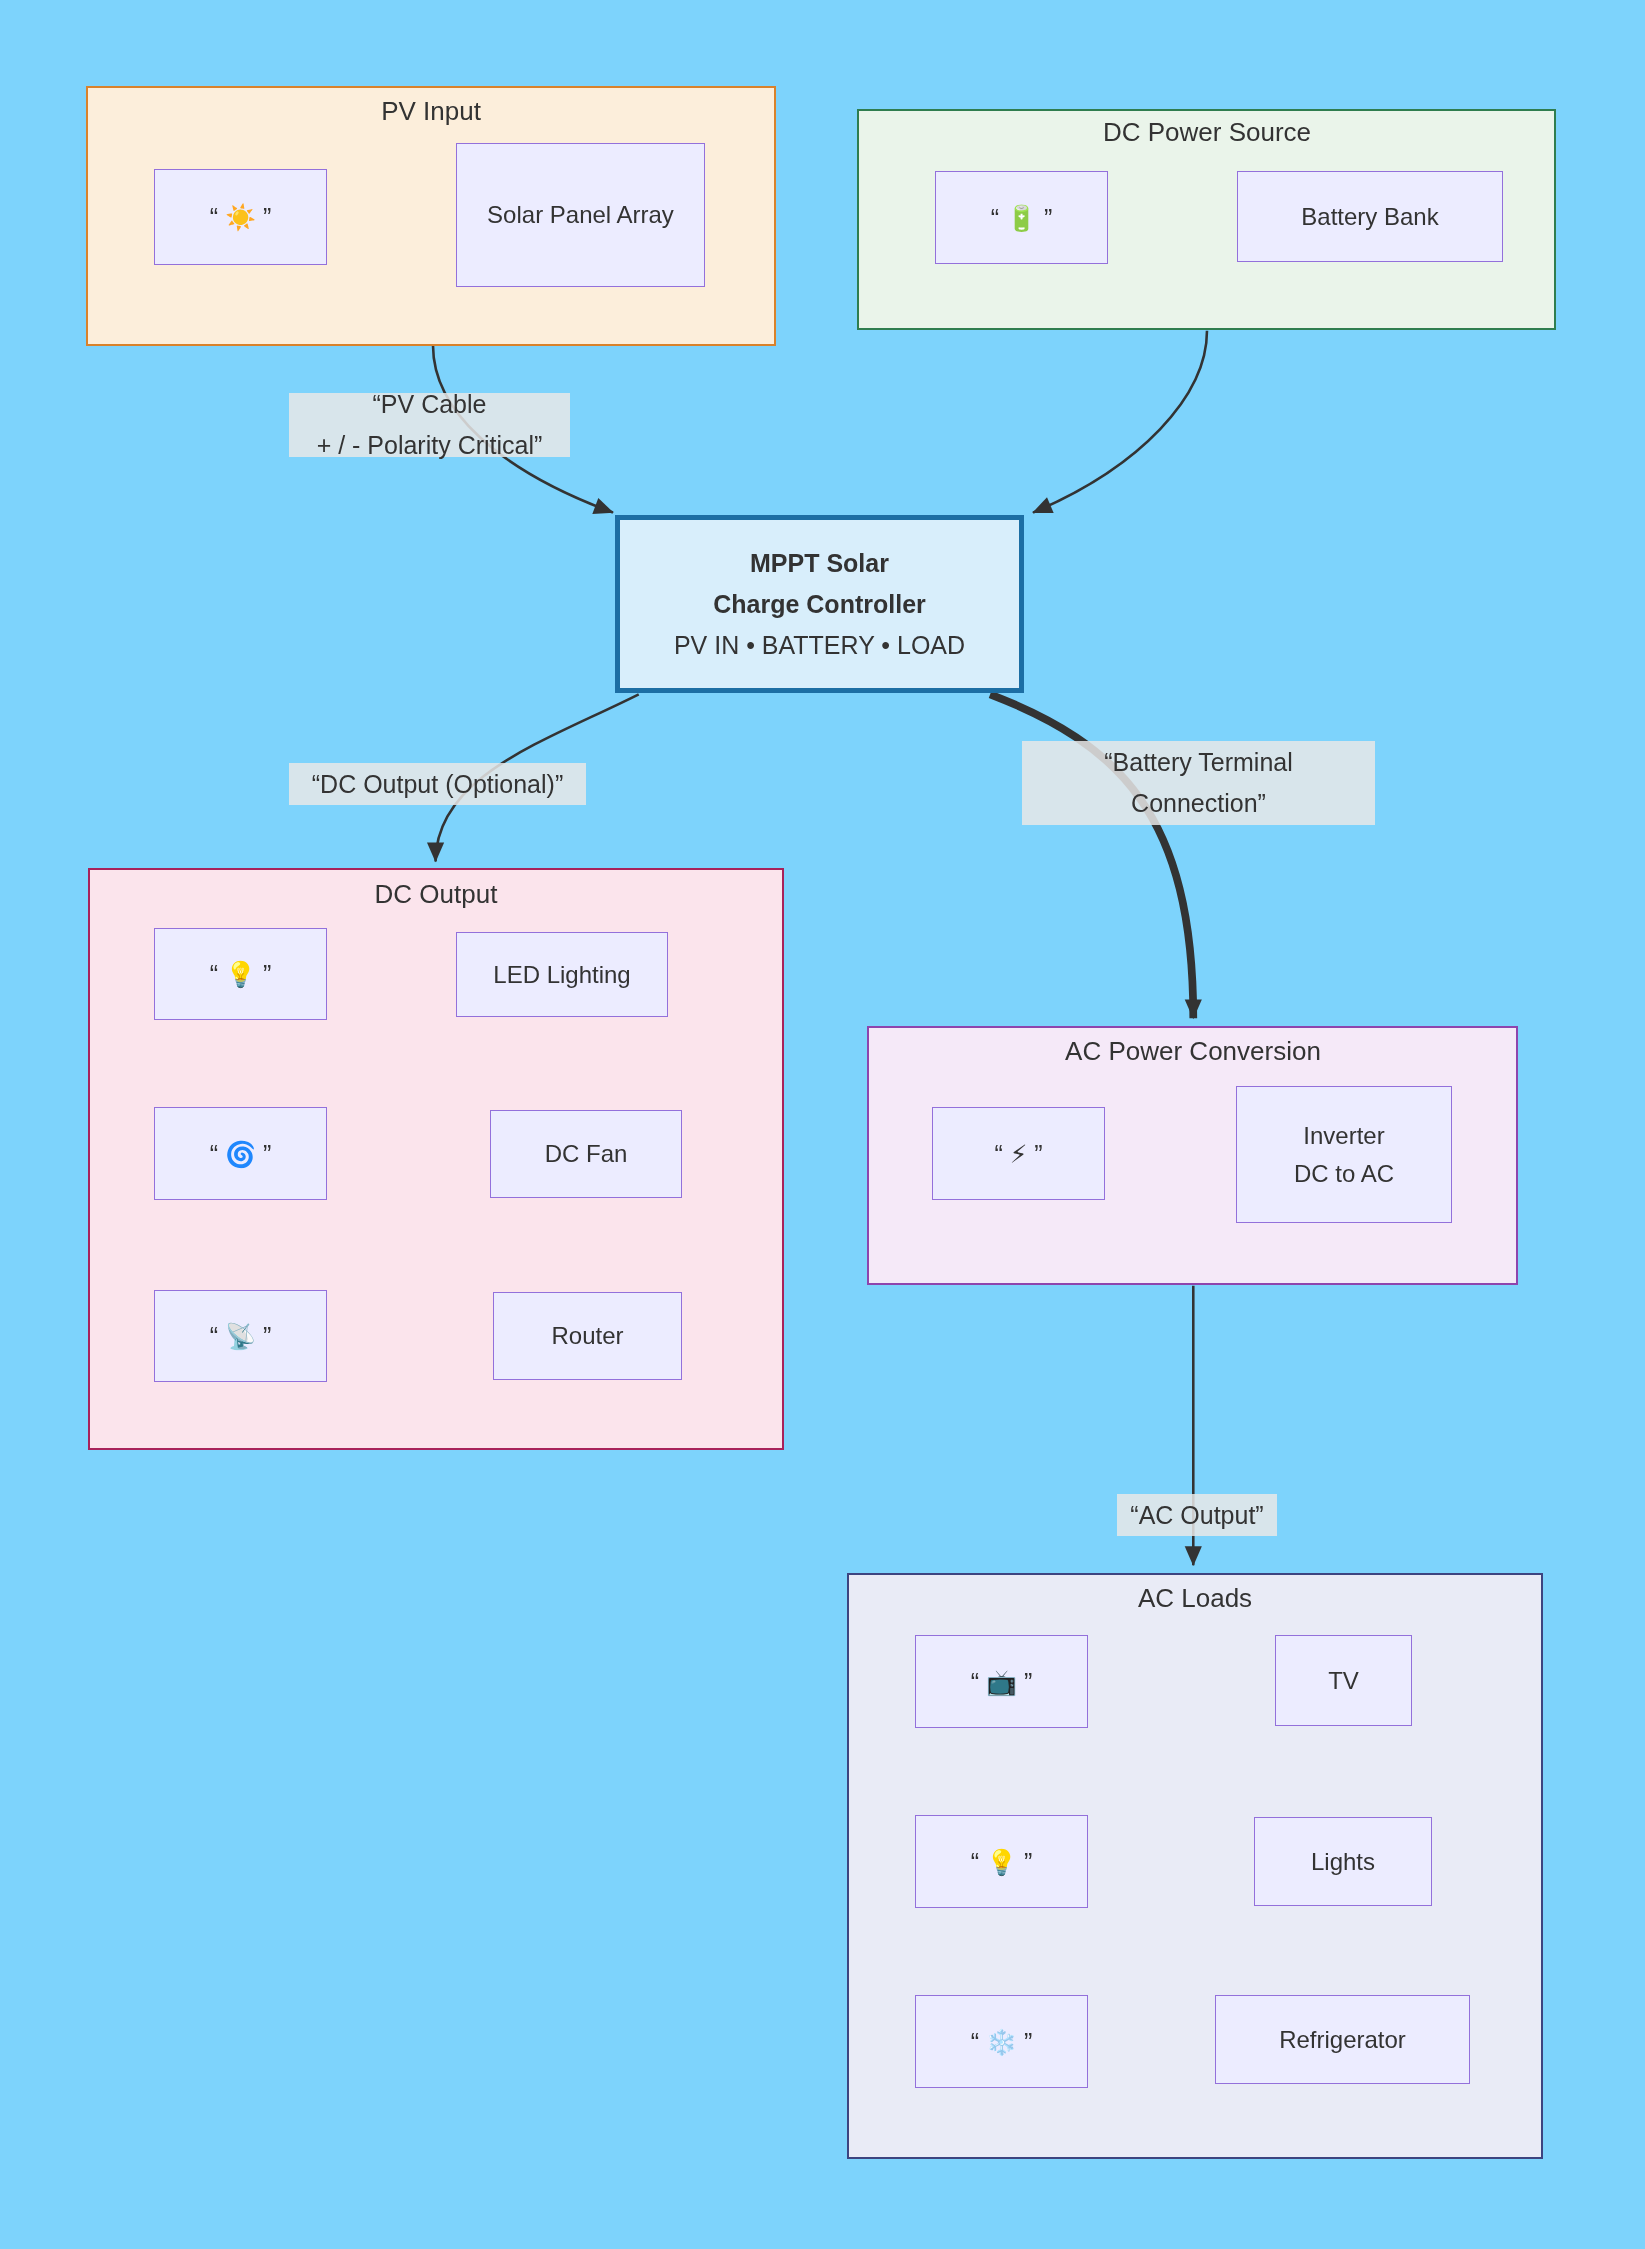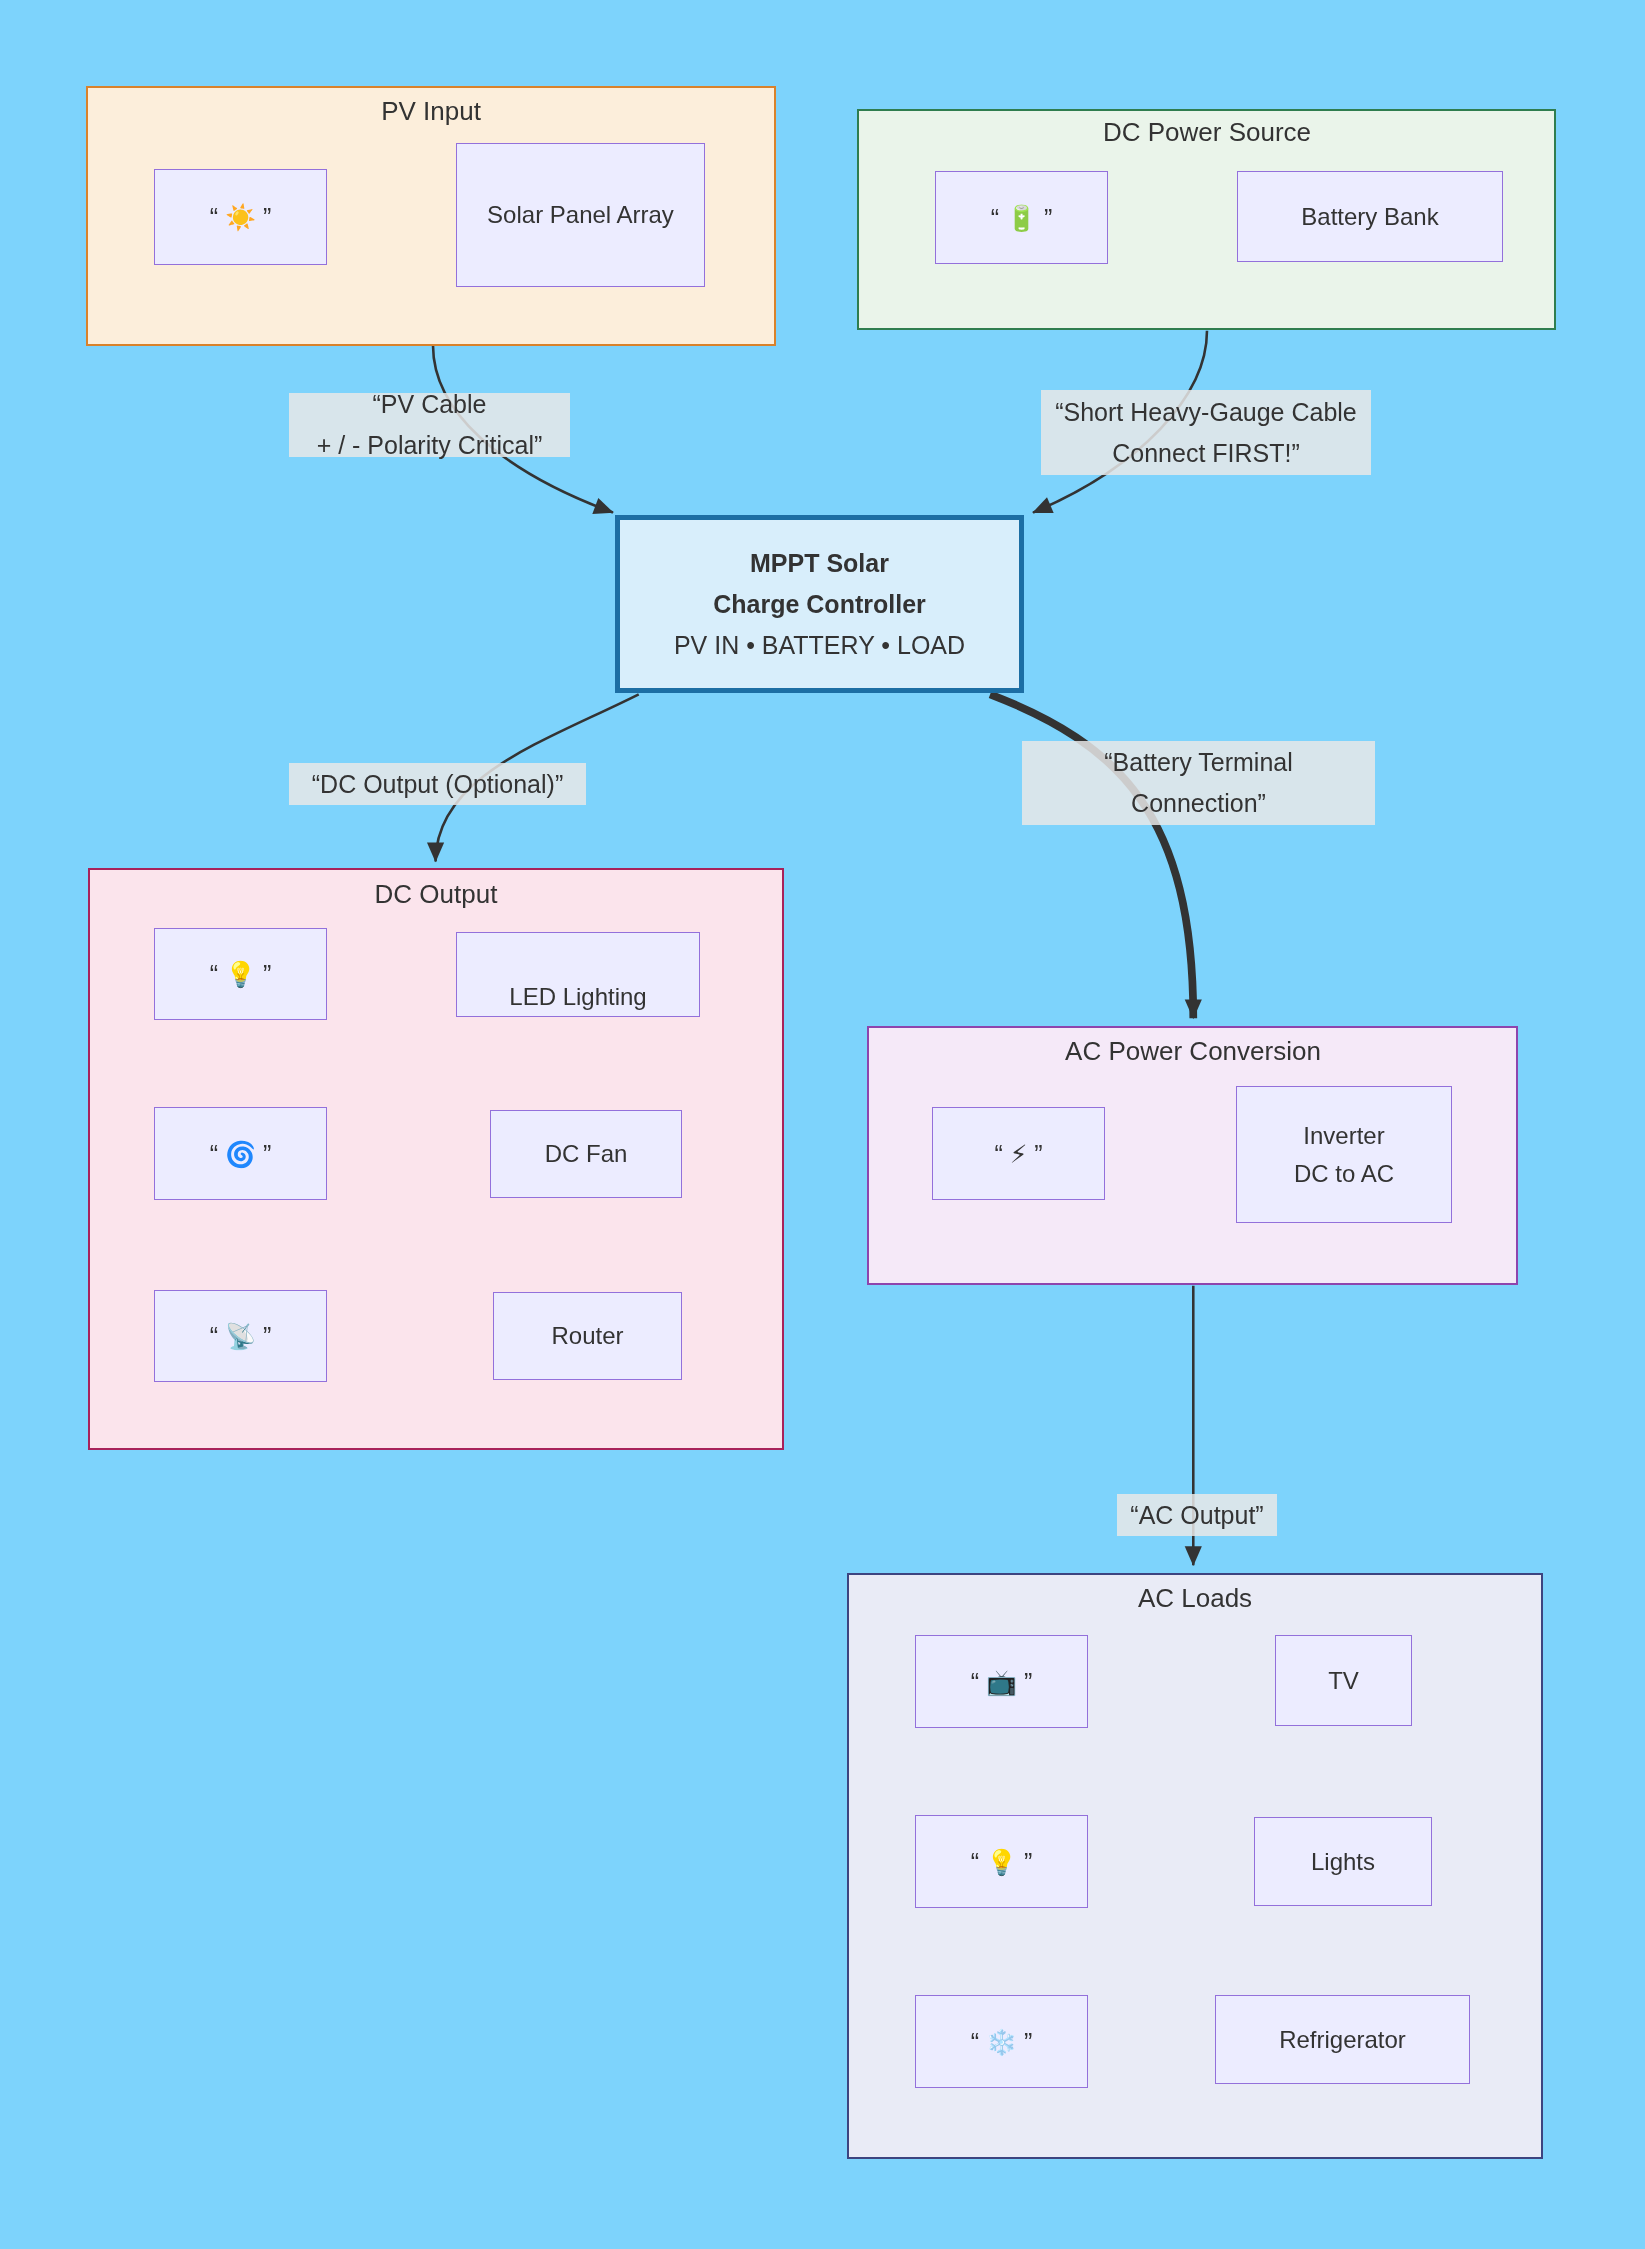--- a/index.html
+++ b/index.html
@@ -106,24 +106,20 @@
     <span>“ 🔋 ”</span>
   </div>
   <div class="node" style="left:1237px;top:171px;width:266px;height:91px;">
     <span>Battery Bank</span>
   </div>
 
   <div class="edge-label" style="left:289px;top:393px;width:281px;height:64px;">
       <div>“PV Cable</div>
       <div>+ / - Polarity Critical”</div>
     </div>
-  <div class="edge-label" style="left:1041px;top:390px;width:330px;height:85px;">
-      <div>“Short Heavy-Gauge Cable</div>
-      <div>Connect FIRST!”</div>
-    </div>
 
   <div class="mppt" style="left:615px;top:515px;width:409px;height:178px;">
     <div class="bold-lines">
         <div>MPPT Solar</div>
         <div>Charge Controller</div>
       </div>
     <div>PV IN • BATTERY • LOAD</div>
   </div>
 
   <div class="edge-label" style="left:289px;top:763px;width:297px;height:42px;">
@@ -133,21 +129,21 @@
       <div>“Battery Terminal</div>
       <div>Connection”</div>
     </div>
 
   <div class="container c-dcloads" style="left:88px;top:868px;width:696px;height:582px;"></div>
   <div class="ctitle" style="left:436px;top:879px;">DC Output</div>
 
   <div class="node emoji-node" style="left:154px;top:928px;width:173px;height:92px;">
     <span>“ 💡 ”</span>
   </div>
-  <div class="node" style="left:456px;top:932px;width:244px;height:85px;align-items:flex-end;">
+  <div class="node" style="left:456px;top:932px;width:212px;height:85px;">
     <span>LED Lighting</span>
   </div>
 
   <div class="node emoji-node" style="left:154px;top:1107px;width:173px;height:93px;">
     <span>“ 🌀 ”</span>
   </div>
   <div class="node" style="left:490px;top:1110px;width:192px;height:88px;">
     <span>DC Fan</span>
   </div>
 

